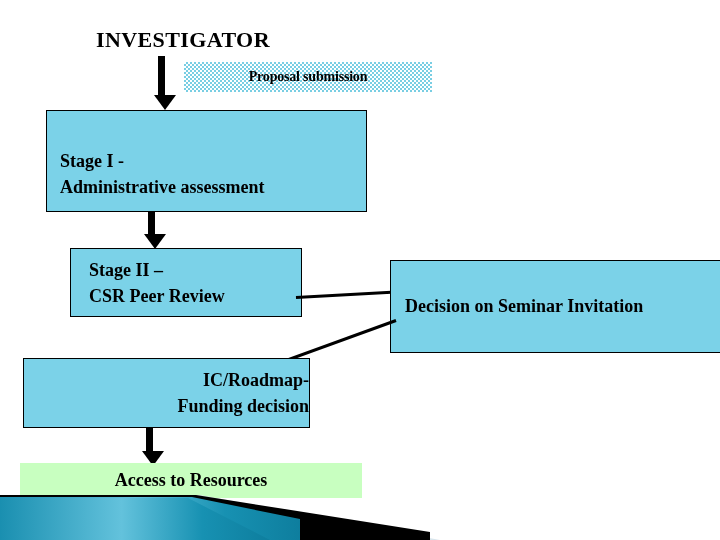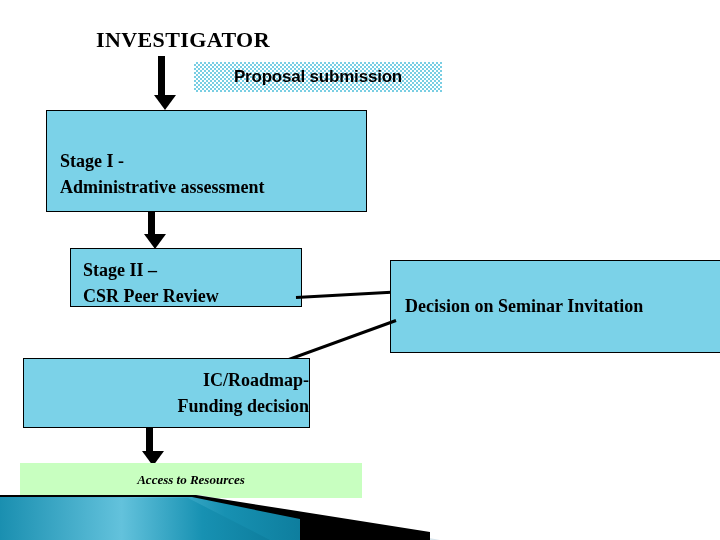--- a/index.html
+++ b/index.html
@@ -43,31 +43,31 @@
   #title {
     left: 52px;
     top: 27px;
     font-size: 22px;
     letter-spacing: 0.4px;
   }
 
   
   #proposal-label {
     position: absolute;
-    left: 194px;
+    left: 184px;
     top: 62px;
     width: 248px;
     height: 30px;
     box-sizing: border-box;
     display: flex;
     align-items: center;
     justify-content: center;
-    font-family: Liberation Sans, sans-serif;
+    font-family: Liberation Serif, serif;
     font-weight: bold;
-    font-size: 17px;
+    font-size: 14px;
     color: #000000;
     background-color: #ffffff;
     background-image:
       linear-gradient(45deg, #79CEE3 25%, transparent 25%, transparent 75%, #79CEE3 75%),
       linear-gradient(45deg, #79CEE3 25%, transparent 25%, transparent 75%, #79CEE3 75%);
     background-size: 4px 4px;
     background-position: 0 0, 2px 2px;
     letter-spacing: -0.2px;
   }
 
@@ -77,23 +77,23 @@
     top: 110px;
     width: 321px;
     height: 102px;
     padding-top: 38px;
     padding-left: 13px;
   }
   #box-stage2 {
     left: 70px;
     top: 248px;
     width: 232px;
-    height: 59px;
+    height: 69px;
     padding-top: 9px;
-    padding-left: 12px;
+    padding-left: 18px;
   }
   #box-decision {
     left: 390px;
     top: 260px;
     width: 340px;
     height: 93px;
     padding: 0 0 0 14px;
     display: flex;
     align-items: center;
   }
@@ -110,22 +110,21 @@
     left: 20px;
     top: 463px;
     width: 342px;
     height: 35px;
     border: none;
     background: #C8FFC0;
     display: flex;
     align-items: center;
     justify-content: center;
     padding: 0;
-    font-size: 13px;
-    font-style: italic;
+    font-size: 18px;
   }
 
   
   .vstem {
     position: absolute;
     background: #000000;
     width: 7px;
   }
   .vhead {
     position: absolute;

